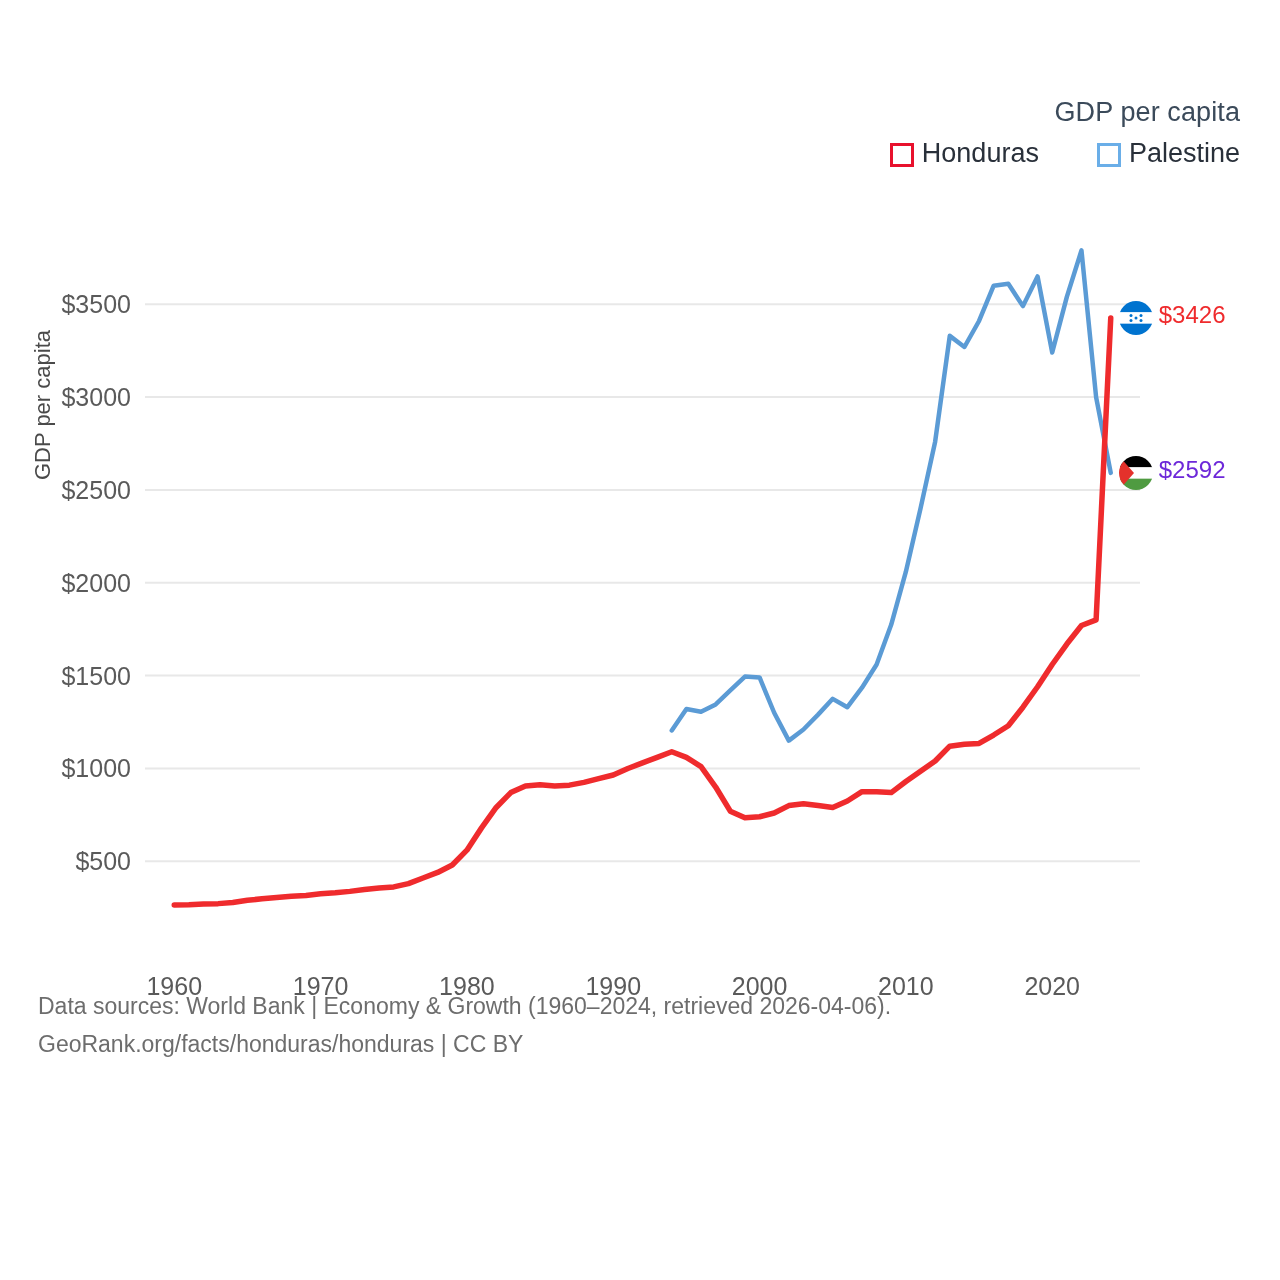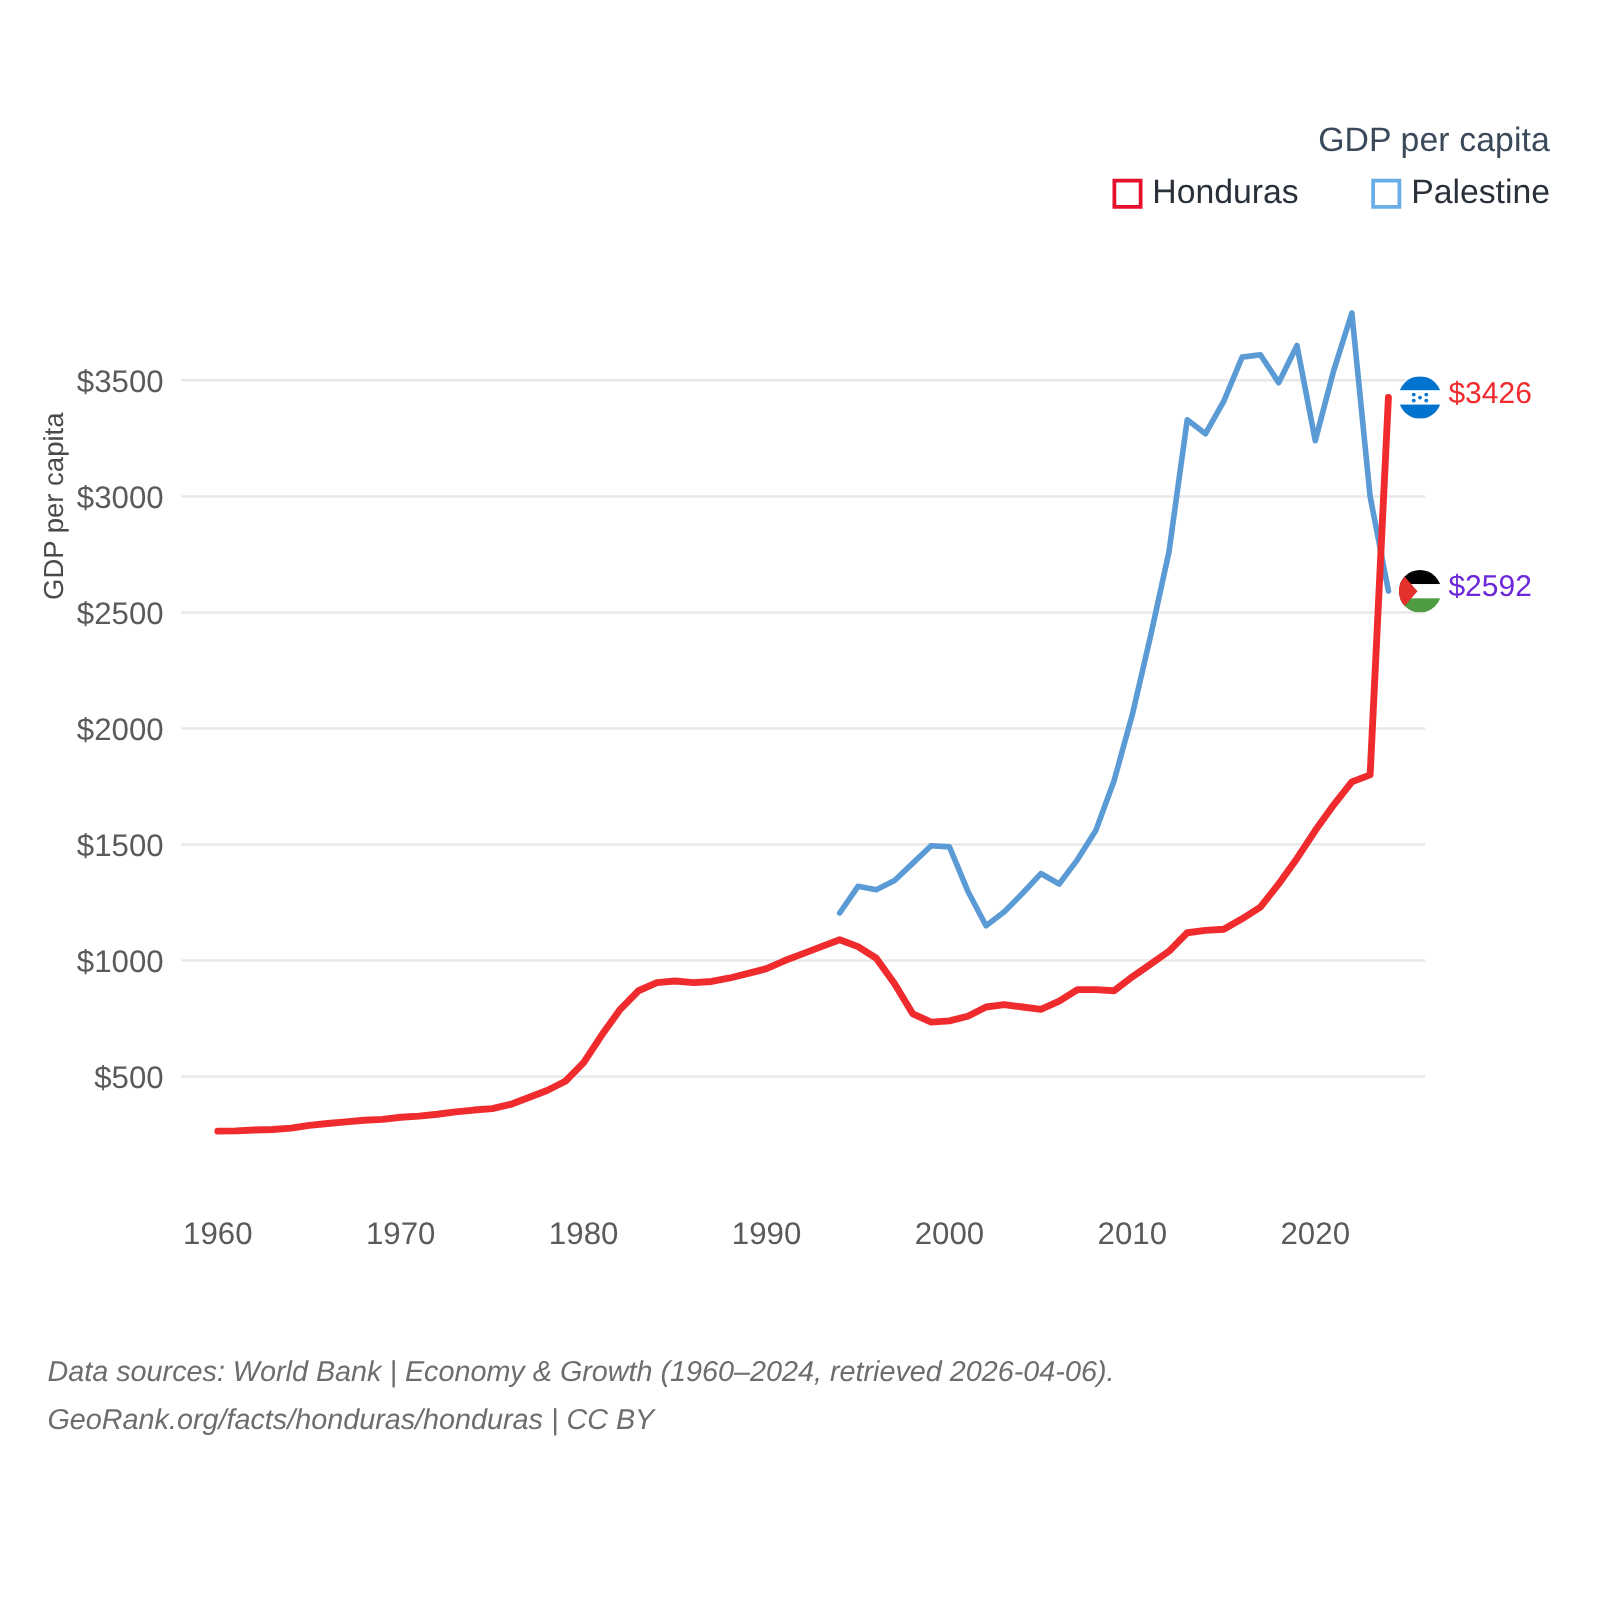--- a/index.html
+++ b/index.html
@@ -77,25 +77,24 @@
     top: 480px;
     font-size: 22px;
     color: #4a4a4a;
     transform: rotate(-90deg);
     transform-origin: left top;
     white-space: nowrap;
   }
   .footer {
     position: absolute;
     left: 38px;
-    top: 1079px;
+    top: 988px;
     font-size: 23px;
     color: #6d6d6d;
     line-height: 1.65;
-    font-style: italic;
   }
   .footer div { white-space: nowrap; }
   .endpoint-label {
     position: absolute;
     font-size: 24px;
     white-space: nowrap;
     line-height: 1;
   }
   .flag-badge {
     position: absolute;

